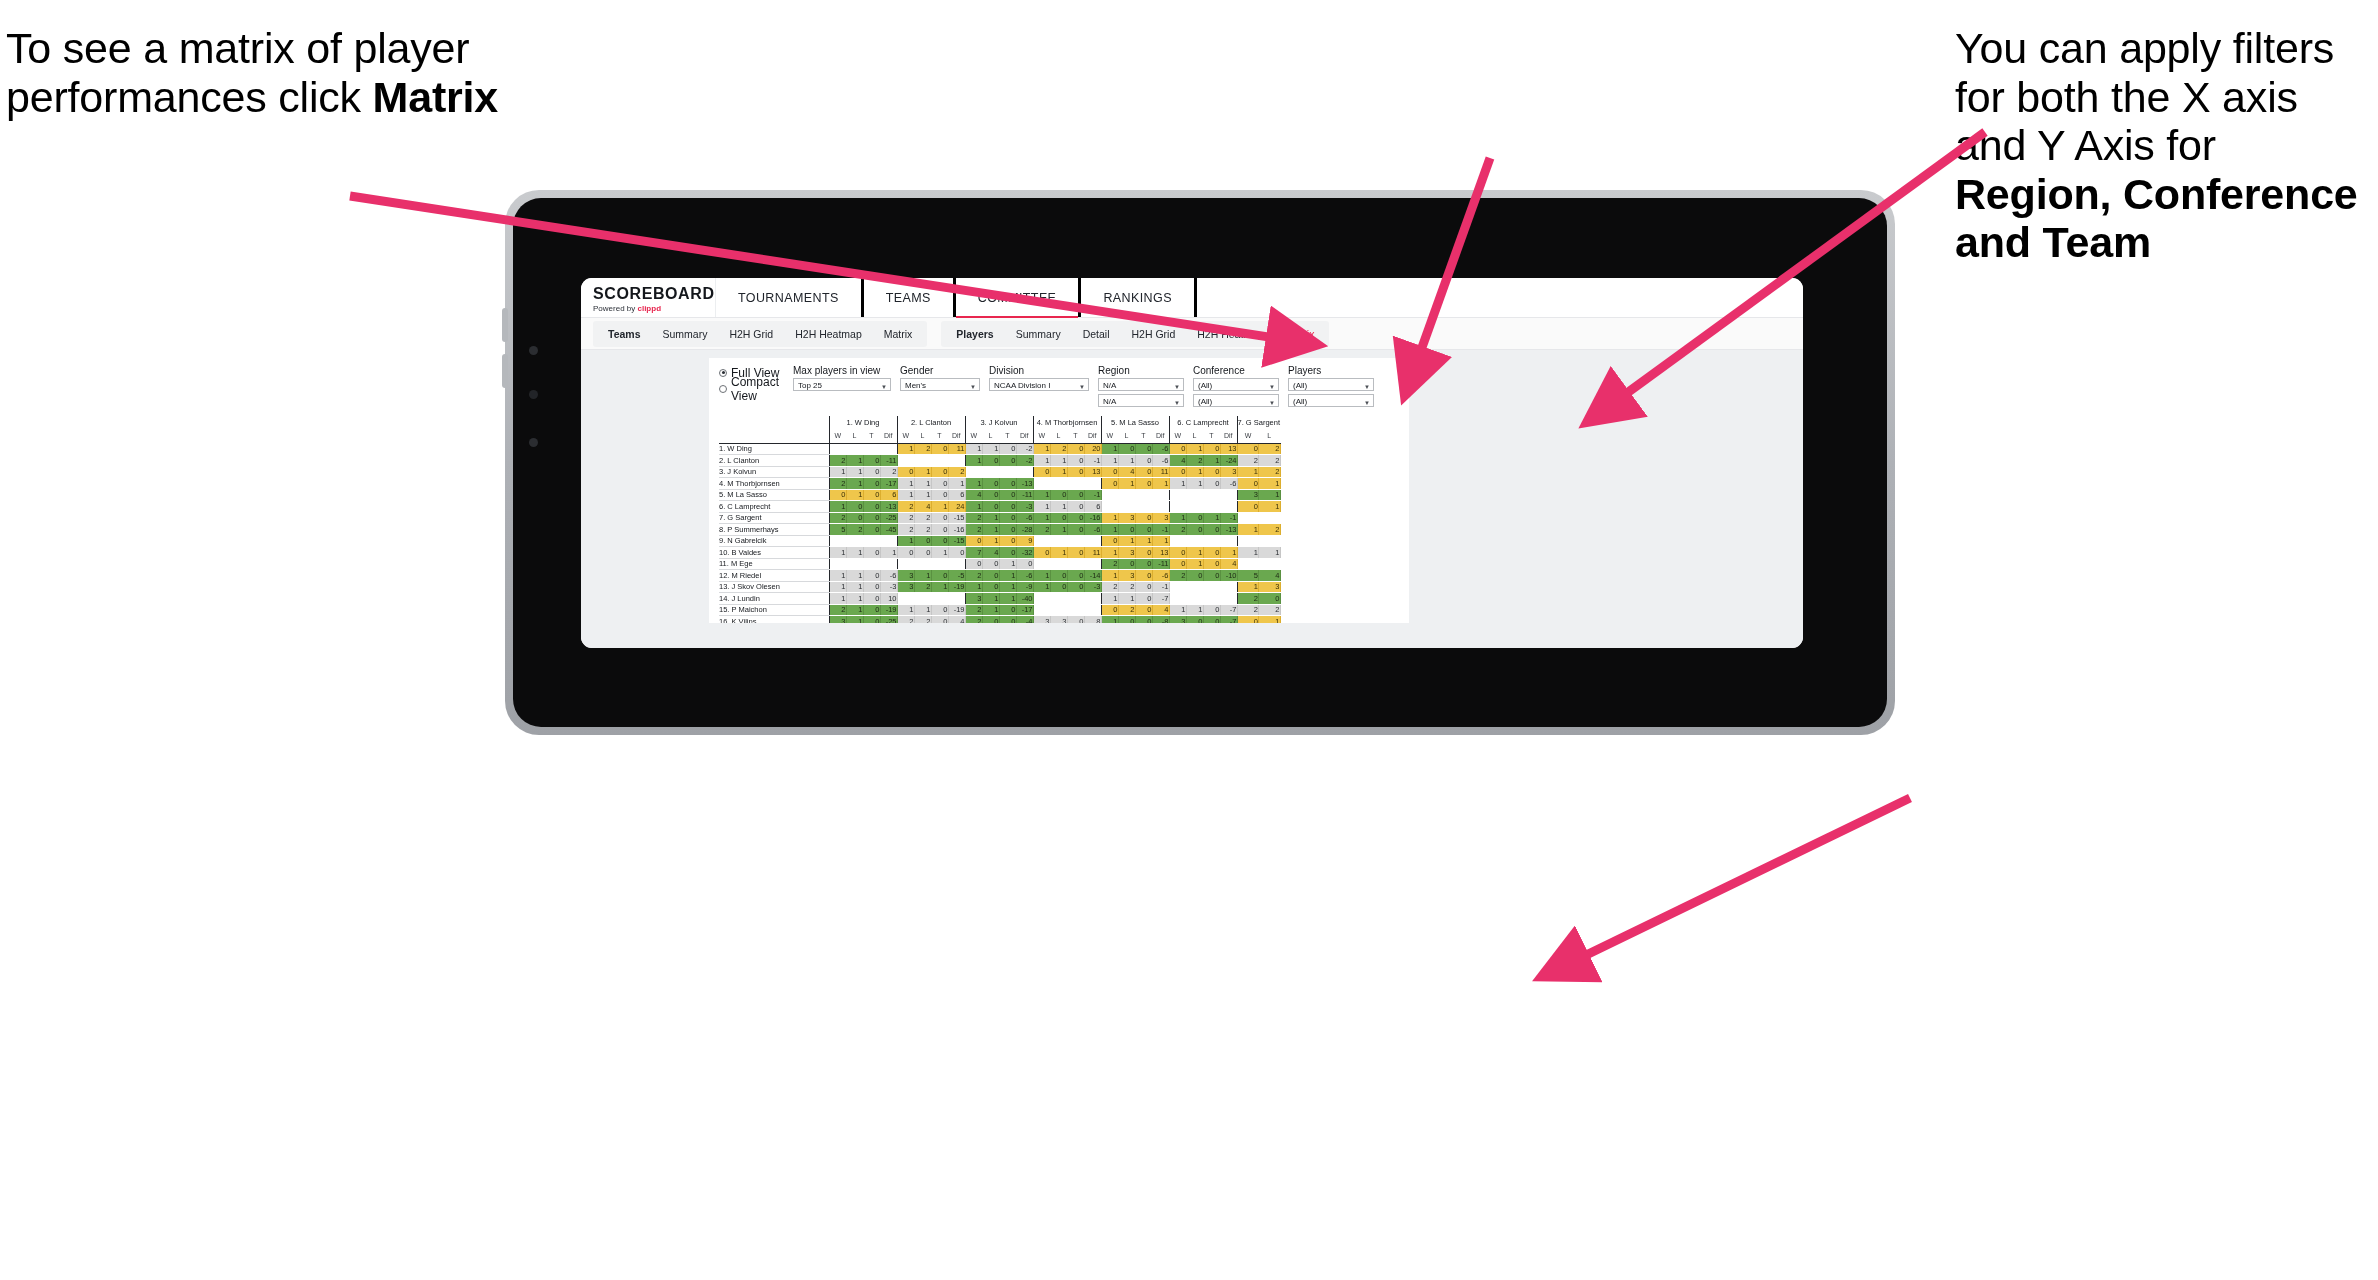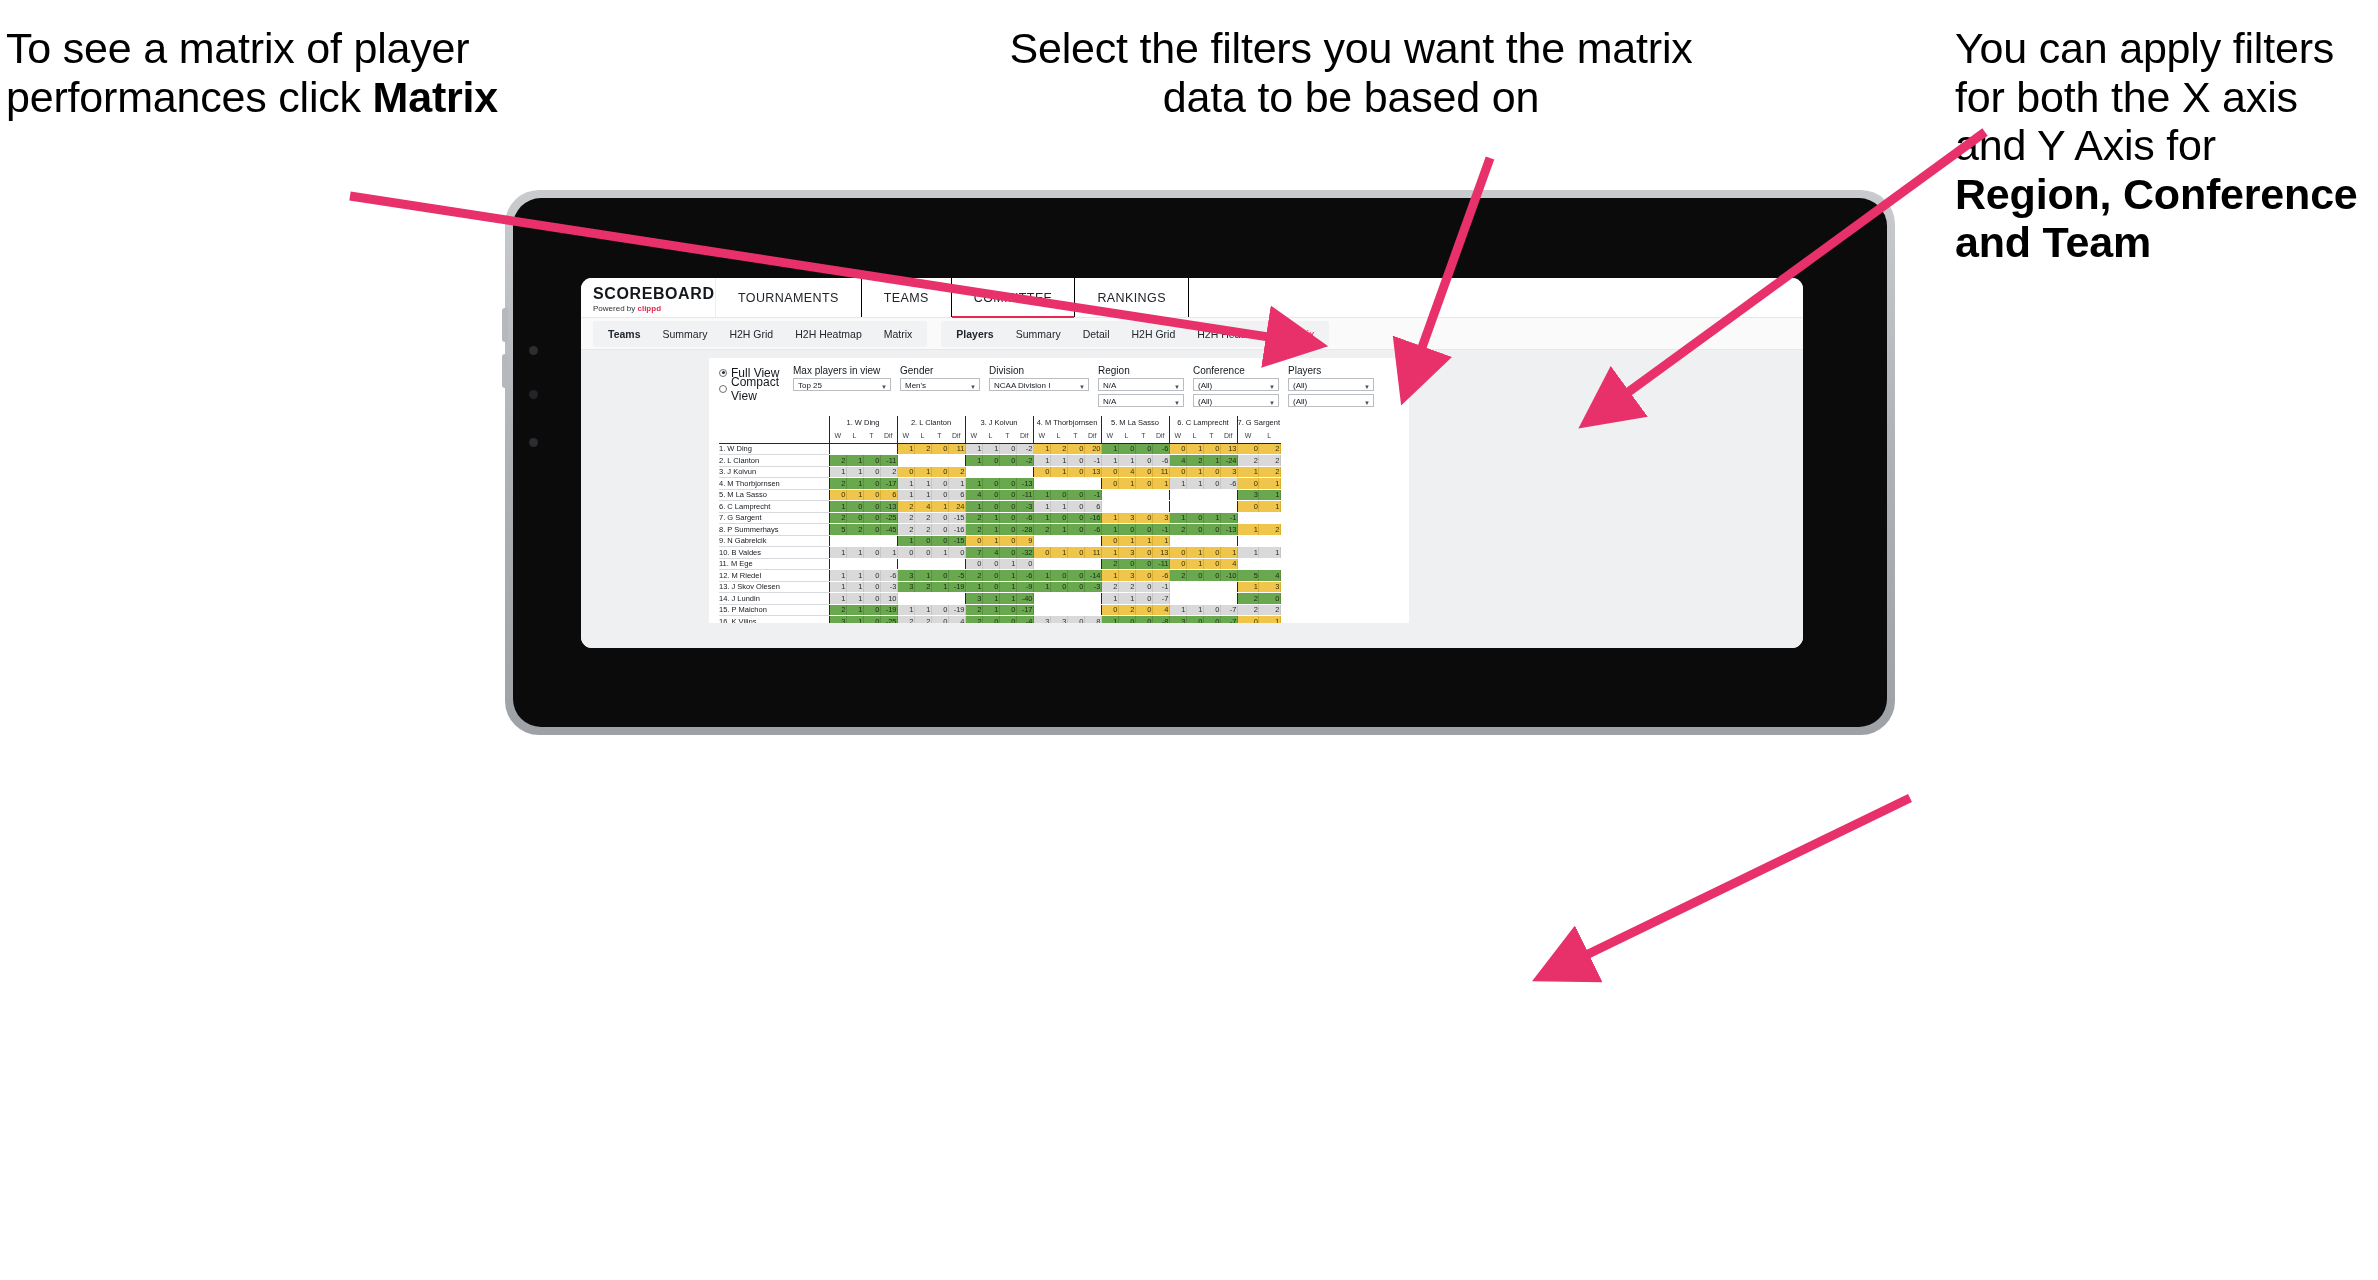--- a/index.html
+++ b/index.html
@@ -78,21 +78,21 @@
     font-size: 16px; font-weight: 700; letter-spacing: 0.6px;
     color: #14171c; line-height: 1;
     font-family: "Liberation Sans", sans-serif;
   }
   .brand-sub { font-size: 8px; color: #2c3038; margin-top: 3px; line-height: 1; }
   .brand-sub .clippd { color: #e8264f; font-weight: 700; }
   .topnav { display: flex; align-items: stretch; }
   .topnav-item {
     padding: 0 22px; display: flex; align-items: center;
     font-size: 12.5px; color: #20242b; letter-spacing: 0.4px;
-    border-right: 1px solid #000000;
+    border-right: 3px solid #000000;
     position: relative;
   }
   .topnav-item.active::after {
     content: ""; position: absolute; left: 0; right: 0; bottom: -1px;
     height: 2px; background: #e8264f;
   }
 
   
   .app-subbar {
     height: 32px; background: #fafafa;
@@ -185,21 +185,20 @@
 </style>
 </head>
 <body>
 
 <div id="stage">
 
   <div class="callout" id="callout-matrix">
     <span>To see a matrix of player performances click </span><b>Matrix</b>
   </div>
 
-  <div class="callout" id="callout-filters">Select the filters you want the matrix data to be based on</div>
 
   <div class="callout" id="callout-axes">
     <span>You  can apply filters for both the X axis and Y Axis for </span><b>Region, Conference and Team</b>
   </div>
 
 
   <div id="tablet">
     <div class="tab-outer"></div>
     <div class="tab-bezel"></div>
     <div class="cam-dot" style="top:156px"></div>

